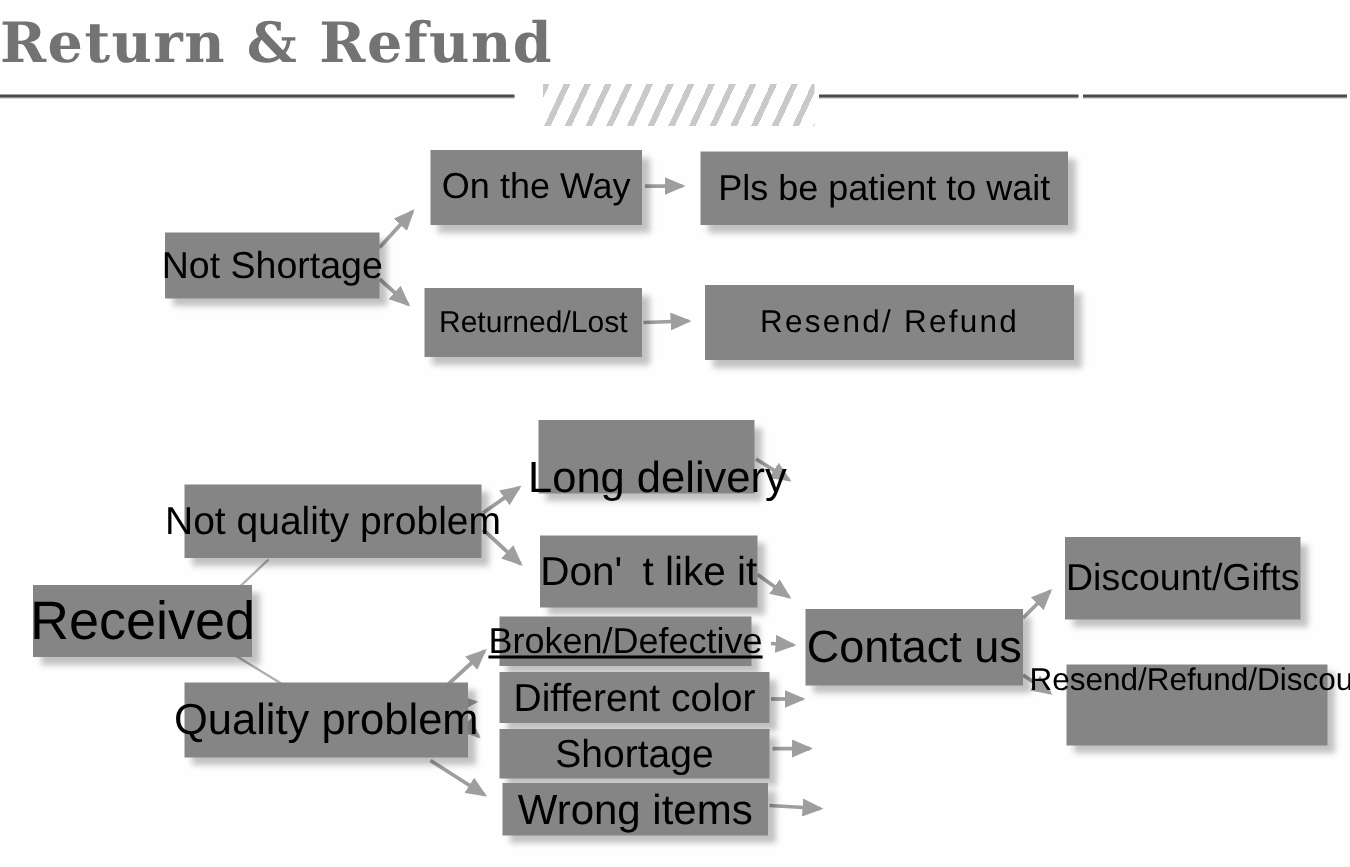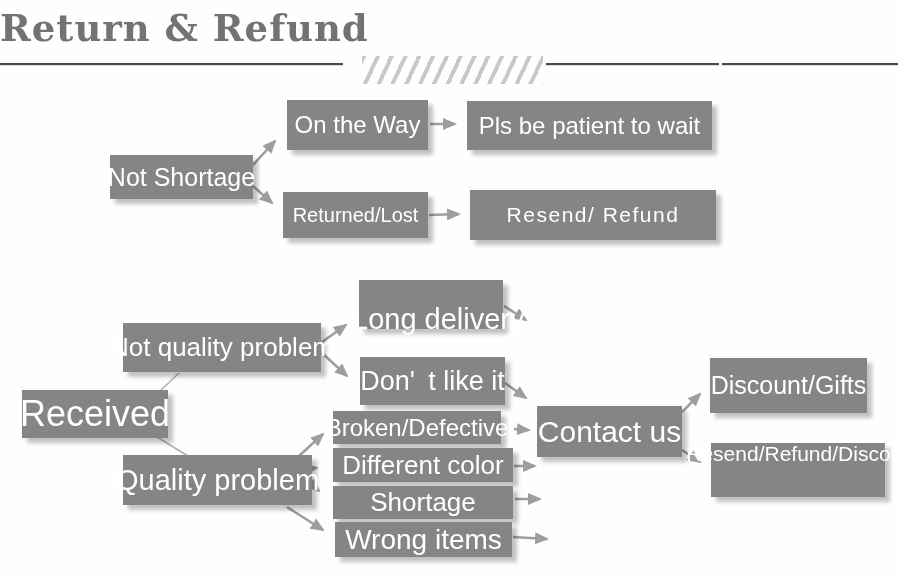--- a/index.html
+++ b/index.html
@@ -26,21 +26,21 @@
   .rule-right-b{left:722px;width:176px;}
   .hatch{
     position:absolute;left:362px;top:56px;width:181px;height:28px;
     background:repeating-linear-gradient(115deg,#c9c9c9 0 4px,transparent 4px 12.5px);
   }
   
   .connectors{position:absolute;left:0;top:0;}
   
   .node{
     position:absolute;
-    background:#858585;color:#ffffff;
+    background:#858585;color:#000000;
     display:flex;align-items:center;justify-content:center;
     box-shadow:5px 5px 4px rgba(0,0,0,0.24);
     white-space:nowrap;
   }
   .node span{display:block;}
   .node--long{justify-content:flex-start;align-items:flex-end;overflow:visible;}
   .node--long span{margin-left:-7px;margin-bottom:-7px;}
   .node--twoline{flex-direction:row;align-items:flex-start;justify-content:center;
     padding-left:10px;line-height:1.08;}
   .ls{letter-spacing:1.5px;}
@@ -112,21 +112,21 @@
   </div>
   <div class="node node--long" style="left:359px;top:280px;width:144px;height:49px;font-size:29px;">
     <span>Long delivery</span>
   </div>
   <div class="node" style="left:360px;top:357px;width:145px;height:48px;font-size:27px;">
     <span>Don' t like it</span>
   </div>
   <div class="node" style="left:123px;top:455px;width:189px;height:50px;font-size:29px;">
     <span>Quality problem</span>
   </div>
-  <div class="node" style="left:333px;top:411px;width:168px;height:33px;font-size:24px;">
+  <div class="node" style="left:333px;top:411px;width:168px;height:33px;font-size:24px;text-decoration:underline;">
     <span>Broken/Defective</span>
   </div>
   <div class="node" style="left:333px;top:448px;width:180px;height:34px;font-size:26px;">
     <span>Different color</span>
   </div>
   <div class="node" style="left:333px;top:486px;width:180px;height:33px;font-size:26px;">
     <span>Shortage</span>
   </div>
   <div class="node" style="left:335px;top:522px;width:177px;height:35px;font-size:28px;">
     <span>Wrong items</span>

